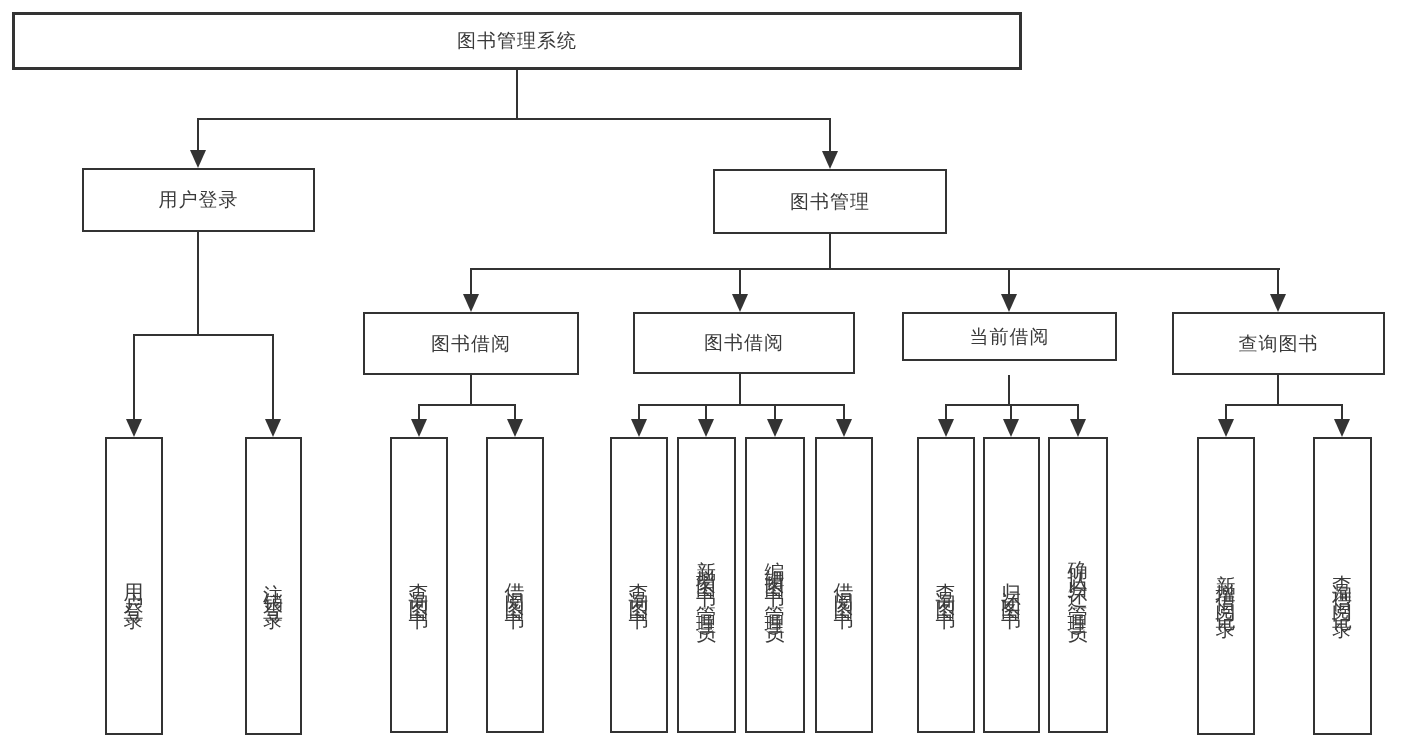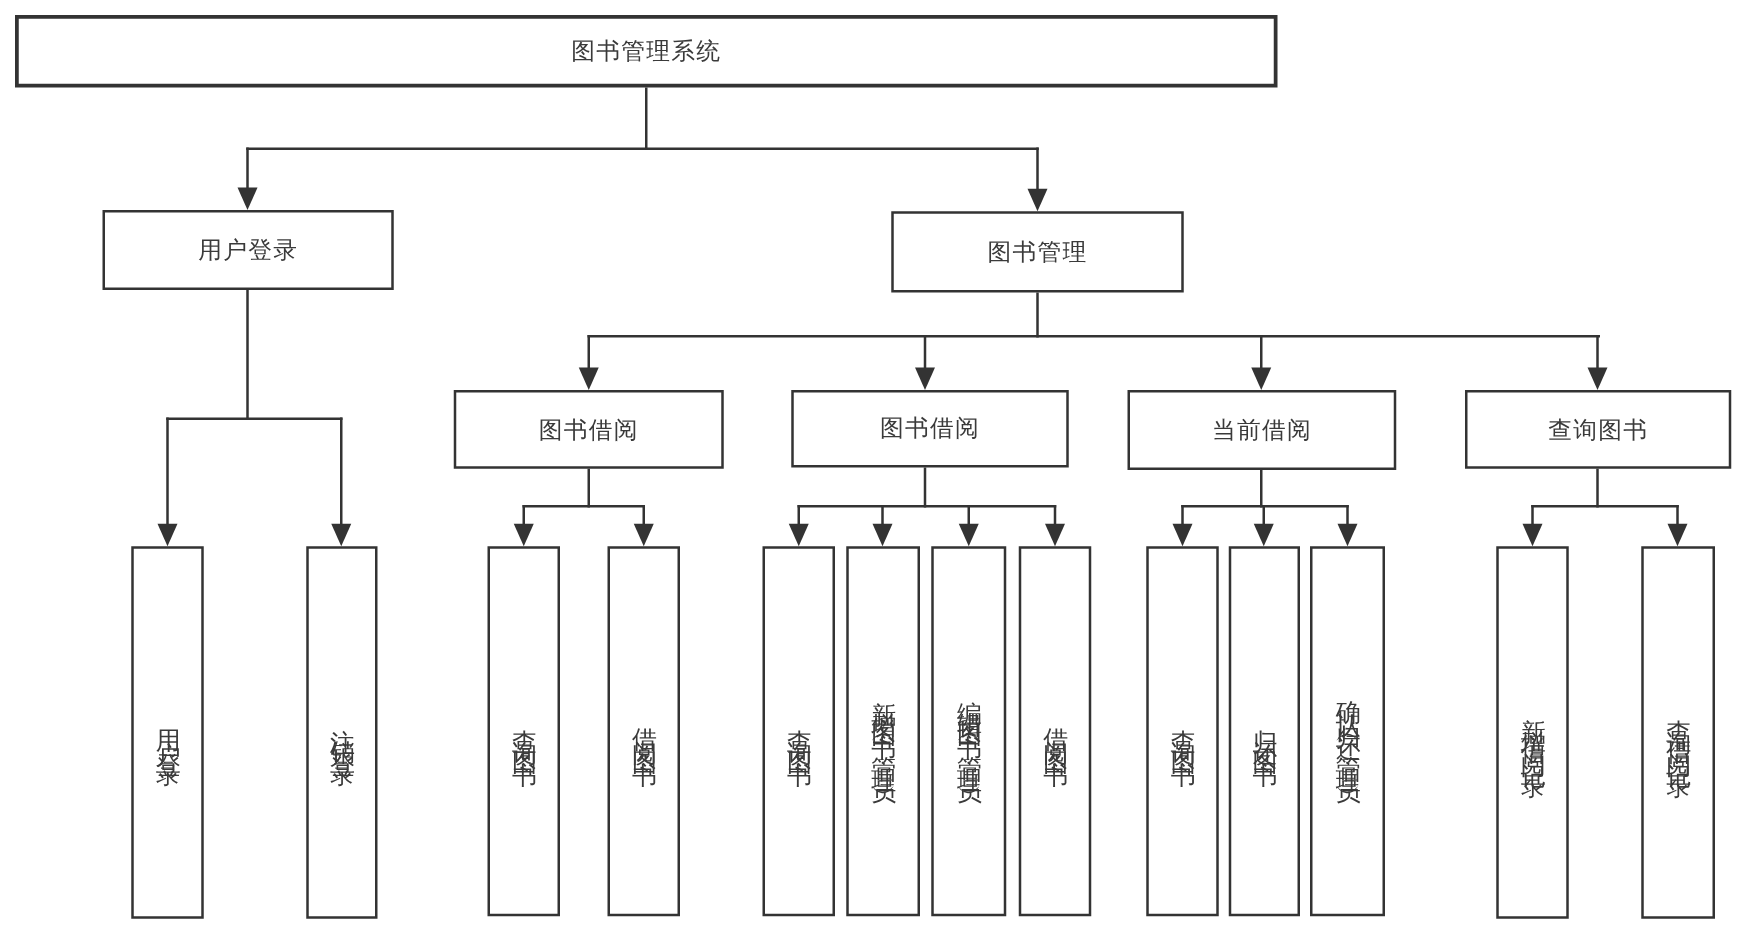--- a/index.html
+++ b/index.html
@@ -53,21 +53,21 @@
 
 <div class="stage">
 
   <div class="node root" style="left:12px;top:12px;width:1010px;height:58px;">图书管理系统</div>
 
   <div class="node" style="left:82px;top:168px;width:233px;height:64px;">用户登录</div>
   <div class="node" style="left:713px;top:169px;width:234px;height:65px;">图书管理</div>
 
   <div class="node" style="left:363px;top:312px;width:216px;height:63px;">图书借阅</div>
   <div class="node" style="left:633px;top:312px;width:222px;height:62px;">图书借阅</div>
-  <div class="node" style="left:902px;top:312px;width:215px;height:64px;">当前借阅</div>
+  <div class="node" style="left:902px;top:312px;width:215px;height:49px;">当前借阅</div>
   <div class="node" style="left:1172px;top:312px;width:213px;height:63px;">查询图书</div>
 
   <div class="node vnode" style="left:105px;top:437px;width:58px;height:298px;">用户登录</div>
   <div class="node vnode" style="left:245px;top:437px;width:57px;height:298px;">注销登录</div>
 
   <div class="node vnode" style="left:390px;top:437px;width:58px;height:296px;">查询图书</div>
   <div class="node vnode" style="left:486px;top:437px;width:58px;height:296px;">借阅图书</div>
 
   <div class="node vnode" style="left:610px;top:437px;width:58px;height:296px;">查询图书</div>
   <div class="node vnode" style="left:677px;top:437px;width:59px;height:296px;">新增图书（管理员）</div>

